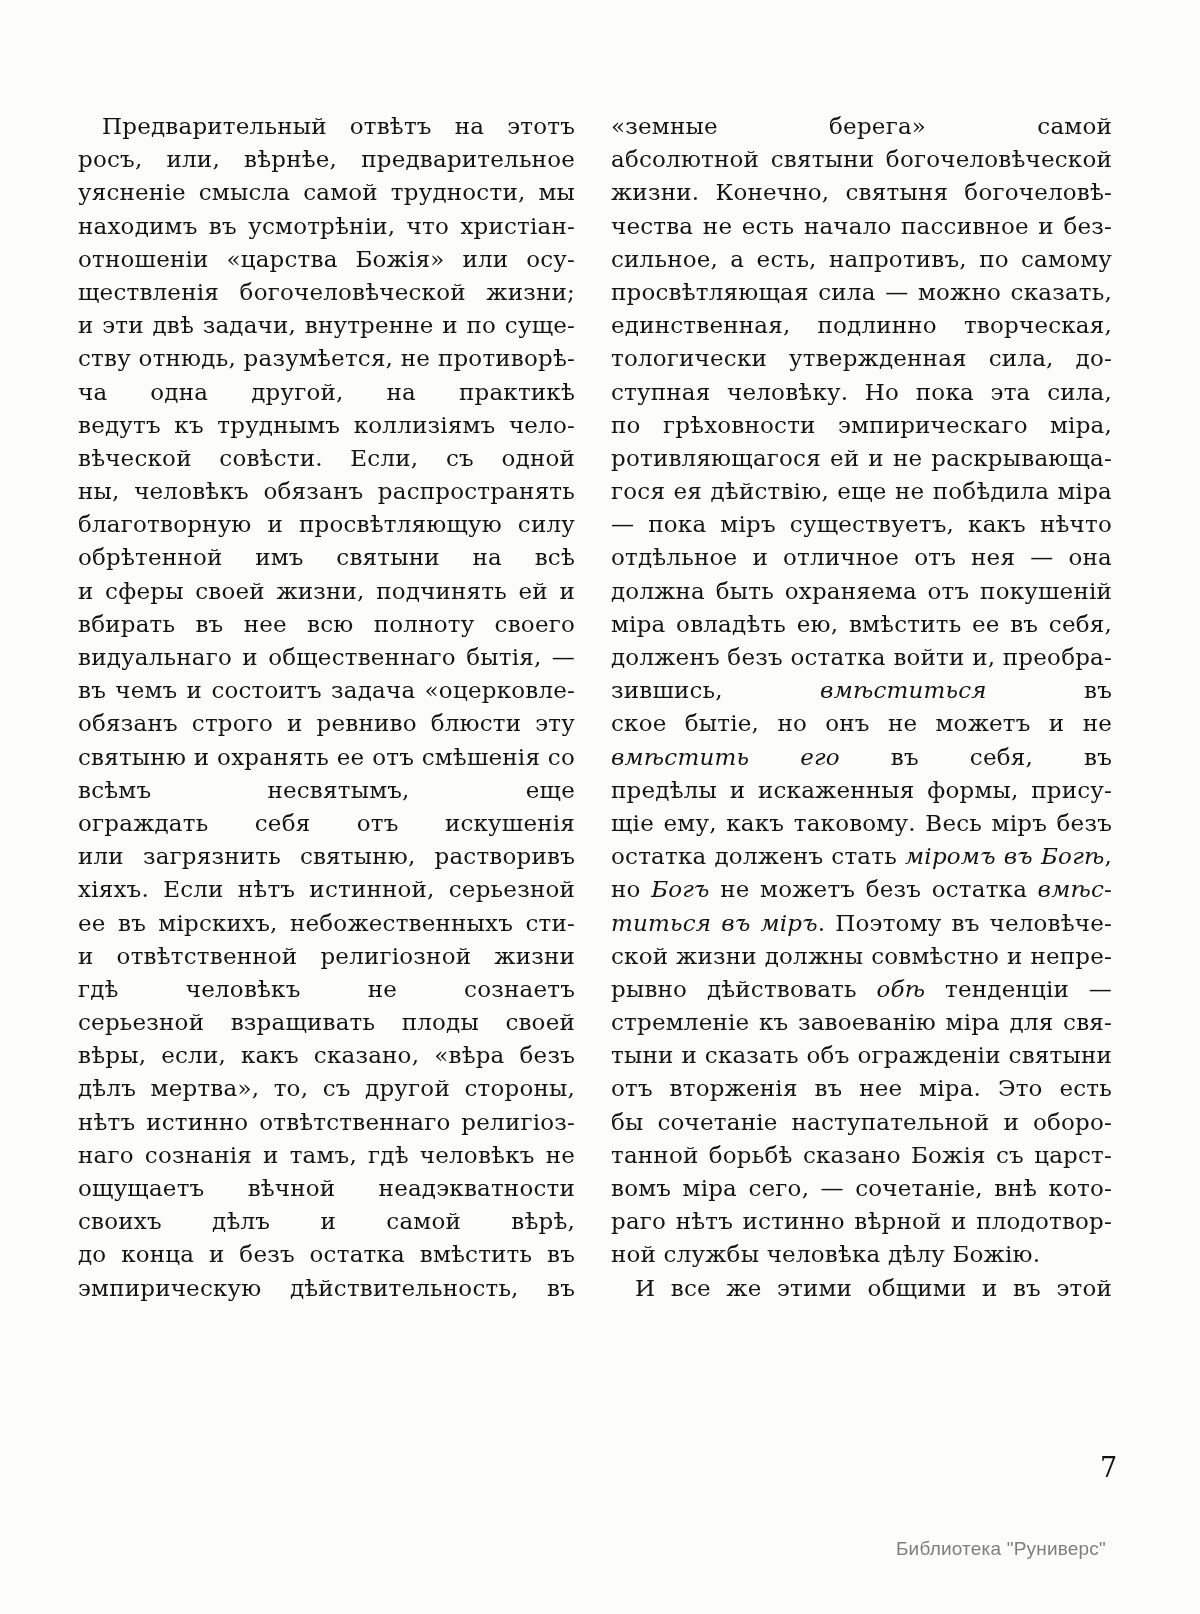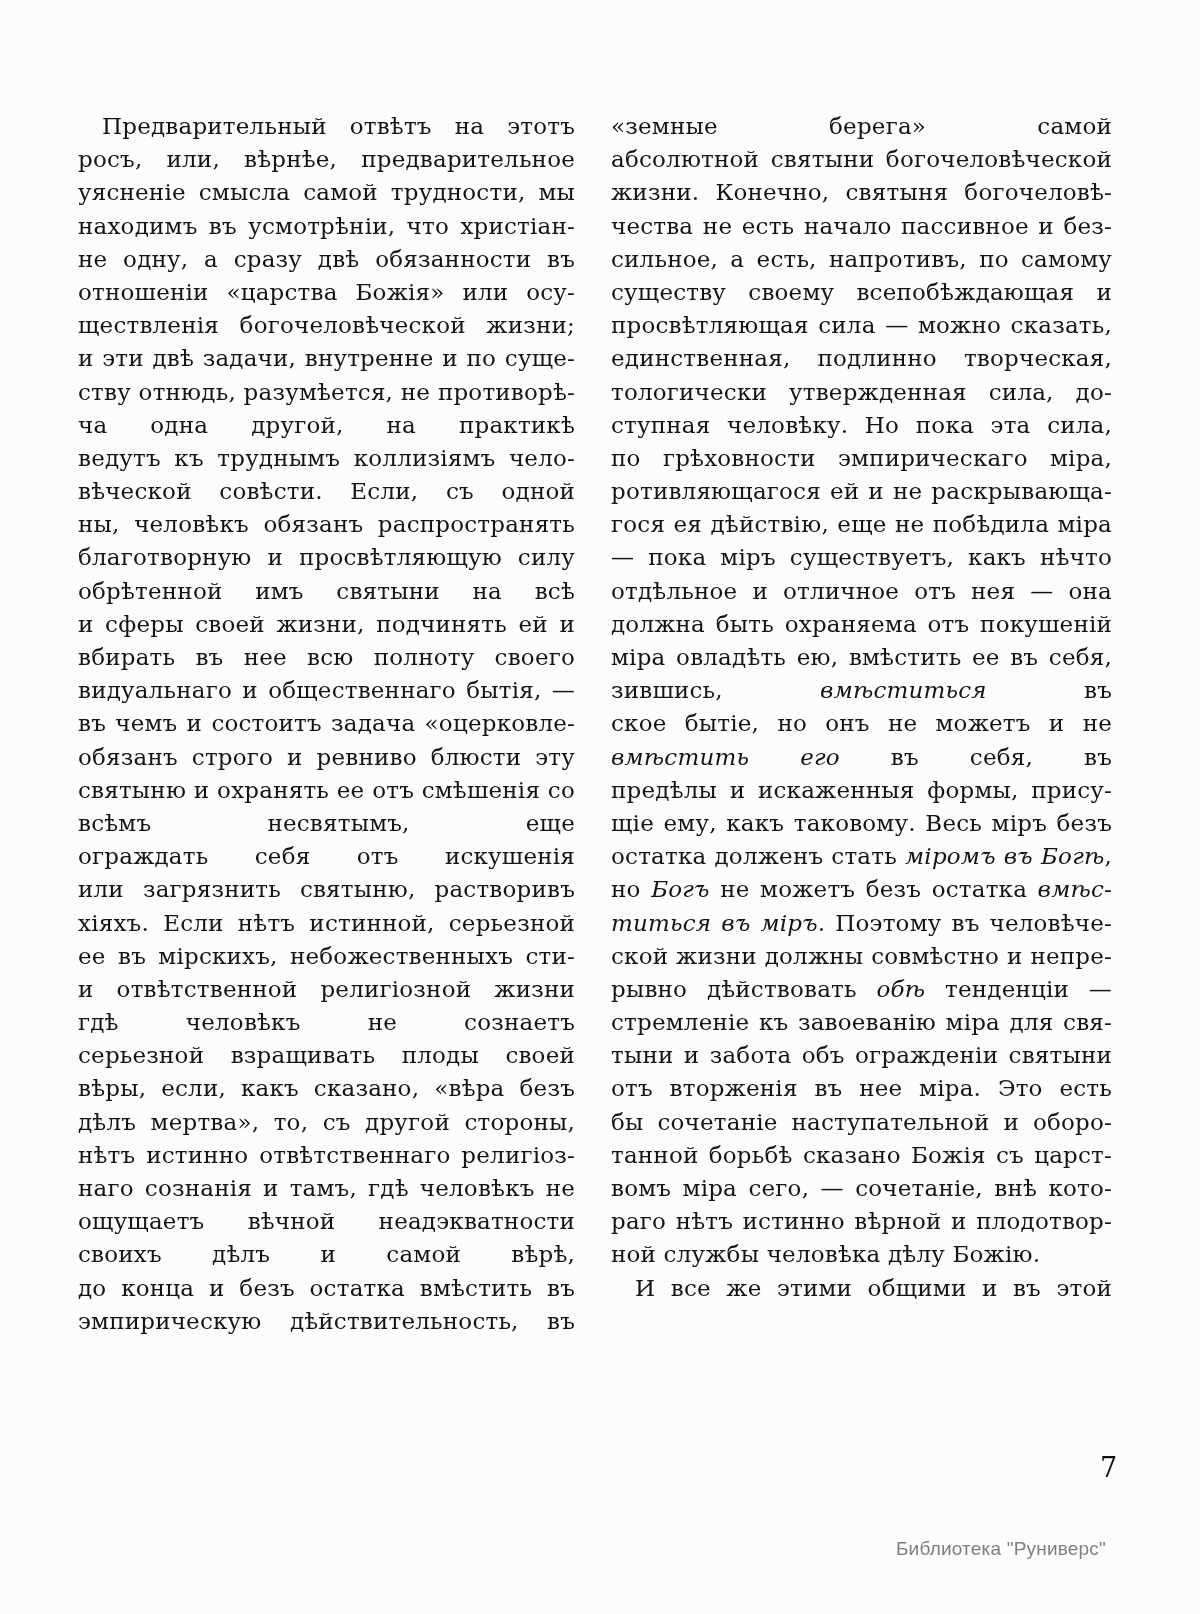--- a/index.html
+++ b/index.html
@@ -50,21 +50,20 @@
 </style>
 </head>
 <body>
 
 <div class="page">
   <div id="left-col" class="column">
       <div class="line indent">Предварительный отвѣтъ на этотъ воп-</div>
       <div class="line">росъ, или, вѣрнѣе, предварительное</div>
       <div class="line">уясненіе смысла самой трудности, мы</div>
       <div class="line">находимъ въ усмотрѣніи, что христіан-</div>
-      <div class="line">не одну, а сразу двѣ обязанности въ</div>
       <div class="line">отношеніи «царства Божія» или осу-</div>
       <div class="line">ществленія богочеловѣческой жизни;</div>
       <div class="line">и эти двѣ задачи, внутренне и по суще-</div>
       <div class="line">ству отнюдь, разумѣется, не противорѣ-</div>
       <div class="line">ча одна другой, на практикѣ неизбѣжно</div>
       <div class="line">ведутъ къ труднымъ коллизіямъ чело-</div>
       <div class="line">вѣческой совѣсти. Если, съ одной сторо-</div>
       <div class="line">ны, человѣкъ обязанъ распространять</div>
       <div class="line">благотворную и просвѣтляющую силу</div>
       <div class="line">обрѣтенной имъ святыни на всѣ стороны</div>
@@ -90,44 +89,44 @@
       <div class="line">своихъ дѣлъ и самой вѣрѣ, невозможности</div>
       <div class="line">до конца и безъ остатка вмѣстить въ</div>
       <div class="line">эмпирическую дѣйствительность, въ</div>
     </div>
   <div id="right-col" class="column">
       <div class="line">«земные берега» самой трансцедентной,</div>
       <div class="line">абсолютной святыни богочеловѣческой</div>
       <div class="line">жизни. Конечно, святыня богочеловѣ-</div>
       <div class="line">чества не есть начало пассивное и без-</div>
       <div class="line">сильное, а есть, напротивъ, по самому</div>
-      <div class="line">существу своему всепобѣждающая и</div>
       <div class="line">просвѣтляющая сила — можно сказать,</div>
       <div class="line">единственная, подлинно творческая, он-</div>
       <div class="line">тологически утвержденная сила, до-</div>
       <div class="line">ступная человѣку. Но пока эта сила,</div>
       <div class="line">по грѣховности эмпирическаго міра, соп-</div>
       <div class="line">ротивляющагося ей и не раскрывающа-</div>
       <div class="line">гося ея дѣйствію, еще не побѣдила міра</div>
       <div class="line">— пока міръ существуетъ, какъ нѣчто</div>
       <div class="line">отдѣльное и отличное отъ нея — она</div>
       <div class="line">должна быть охраняема отъ покушеній</div>
       <div class="line">міра овладѣть ею, вмѣстить ее въ себя,</div>
+      <div class="line">долженъ безъ остатка войти и, преобра-</div>
       <div class="line">зившись, <i>вмѣститься</i> въ богочеловѣче-</div>
       <div class="line">ское бытіе, но онъ не можетъ и не долженъ</div>
       <div class="line"><i>вмѣстить его</i> въ себя, въ ограниченные</div>
       <div class="line">предѣлы и искаженныя формы, прису-</div>
       <div class="line">щіе ему, какъ таковому. Весь міръ безъ</div>
       <div class="line">остатка долженъ стать <i>міромъ въ Богѣ</i>,</div>
       <div class="line">но <i>Богъ</i> не можетъ безъ остатка <i>вмѣс-</i></div>
       <div class="line"><i>титься въ міръ</i>. Поэтому въ человѣче-</div>
       <div class="line">ской жизни должны совмѣстно и непре-</div>
       <div class="line">рывно дѣйствовать <i>обѣ</i> тенденціи —</div>
       <div class="line">стремленіе къ завоеванію міра для свя-</div>
-      <div class="line">тыни и забота объ огражденіи святыни</div>
+      <div class="line">тыни и сказать объ огражденіи святыни</div>
       <div class="line">отъ вторженія въ нее міра. Это есть какъ</div>
       <div class="line">бы сочетаніе наступательной и оборо-</div>
       <div class="line">танной борьбѣ сказано Божія съ царст-</div>
       <div class="line">вомъ міра сего, — сочетаніе, внѣ кото-</div>
       <div class="line">раго нѣтъ истинно вѣрной и плодотвор-</div>
       <div class="line flush">ной службы человѣка дѣлу Божію.</div>
       <div class="line indent">И все же этими общими и въ этой фор-</div>
     </div>
   <div class="page-number">7</div>
   <div class="watermark">Библиотека "Руниверс"</div>

